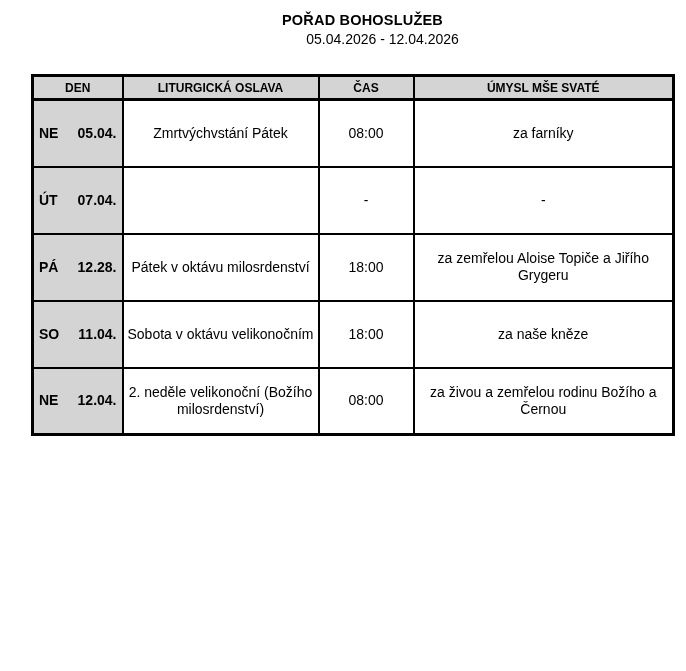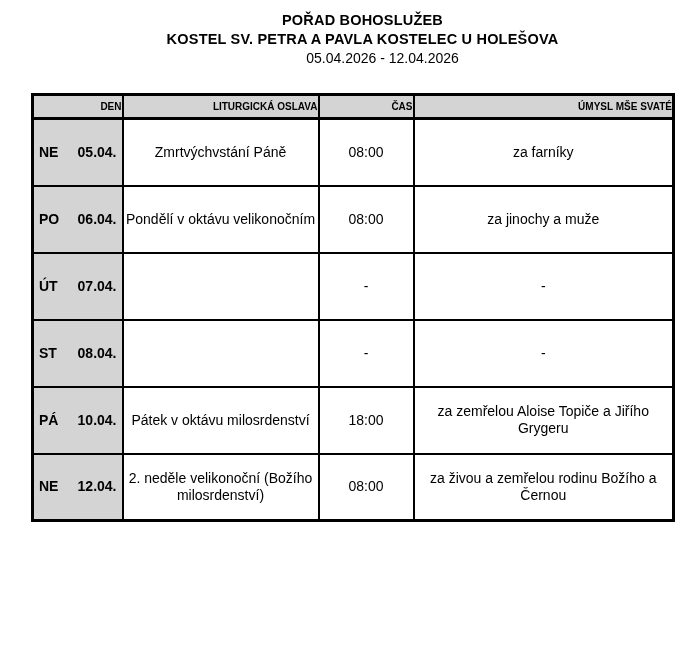--- a/index.html
+++ b/index.html
@@ -33,23 +33,23 @@
     table-layout: fixed;
     width: 641px;
   }
   table.schedule, table.schedule th, table.schedule td {
     border: 2px solid var(--border-color, #000);
   }
   table.schedule { border-width: 3px; }
   table.schedule thead tr { height: 24px; }
   table.schedule thead th {
     background: var(--header-bg, #d4d4d4);
-    font-size: 10px;
+    font-size: 12px;
     font-weight: bold;
-    text-align: right;
+    text-align: center;
     vertical-align: middle;
     border-bottom-width: 3px;
   }
   table.schedule tbody tr { height: 67px; }
   table.schedule td {
     font-size: 14px;
     vertical-align: middle;
     text-align: center;
     line-height: 17px;
     padding: 1px;
@@ -67,21 +67,20 @@
   col.c-day  { width: 90px; }
   col.c-cel  { width: 196px; }
   col.c-time { width: 95px; }
   col.c-int  { width: 260px; }
 </style>
 </head>
 <body>
 
 <div class="title-block">
   <div class="title-line">POŘAD BOHOSLUŽEB</div>
-  <div class="title-line">KOSTEL SV. PETRA A PAVLA KOSTELEC U HOLEŠOVA</div>
   <div class="date-line">05.04.2026 - 12.04.2026</div>
 </div>
 
 <table class="schedule">
   <colgroup>
     <col class="c-day">
       <col class="c-cel">
       <col class="c-time">
       <col class="c-int">
   </colgroup>
@@ -94,67 +93,56 @@
     </tr>
   </thead>
   <tbody>
       <tr>
     <td class="day-cell">
       <span class="day-wrap">
         <span>NE</span>
         <span>05.04.</span>
       </span>
     </td>
-    <td class="celebration-cell">Zmrtvýchvstání Páně</td>
+    <td class="celebration-cell">Zmrtvýchvstání Pátek</td>
     <td class="time-cell">08:00</td>
     <td class="intention-cell">za farníky</td>
-  </tr>
-      <tr>
-    <td class="day-cell">
-      <span class="day-wrap">
-        <span>PO</span>
-        <span>06.04.</span>
-      </span>
-    </td>
-    <td class="celebration-cell">Pondělí v oktávu velikonočním</td>
-    <td class="time-cell">08:00</td>
-    <td class="intention-cell">za jinochy a muže</td>
   </tr>
       <tr>
     <td class="day-cell">
       <span class="day-wrap">
         <span>ÚT</span>
         <span>07.04.</span>
       </span>
     </td>
     <td class="celebration-cell"></td>
     <td class="time-cell">-</td>
     <td class="intention-cell">-</td>
   </tr>
       <tr>
     <td class="day-cell">
       <span class="day-wrap">
-        <span>ST</span>
-        <span>08.04.</span>
-      </span>
-    </td>
-    <td class="celebration-cell"></td>
-    <td class="time-cell">-</td>
-    <td class="intention-cell">-</td>
-  </tr>
-      <tr>
-    <td class="day-cell">
-      <span class="day-wrap">
         <span>PÁ</span>
-        <span>10.04.</span>
+        <span>12.28.</span>
       </span>
     </td>
     <td class="celebration-cell">Pátek v oktávu milosrdenství</td>
     <td class="time-cell">18:00</td>
     <td class="intention-cell">za zemřelou Aloise Topiče a Jiřího Grygeru</td>
+  </tr>
+      <tr>
+    <td class="day-cell">
+      <span class="day-wrap">
+        <span>SO</span>
+        <span>11.04.</span>
+      </span>
+    </td>
+    <td class="celebration-cell">Sobota v oktávu velikonočním</td>
+    <td class="time-cell">18:00</td>
+    <td class="intention-cell">za naše kněze</td>
   </tr>
       <tr>
     <td class="day-cell">
       <span class="day-wrap">
         <span>NE</span>
         <span>12.04.</span>
       </span>
     </td>
     <td class="celebration-cell">2. neděle velikonoční (Božího milosrdenství)</td>
     <td class="time-cell">08:00</td>

